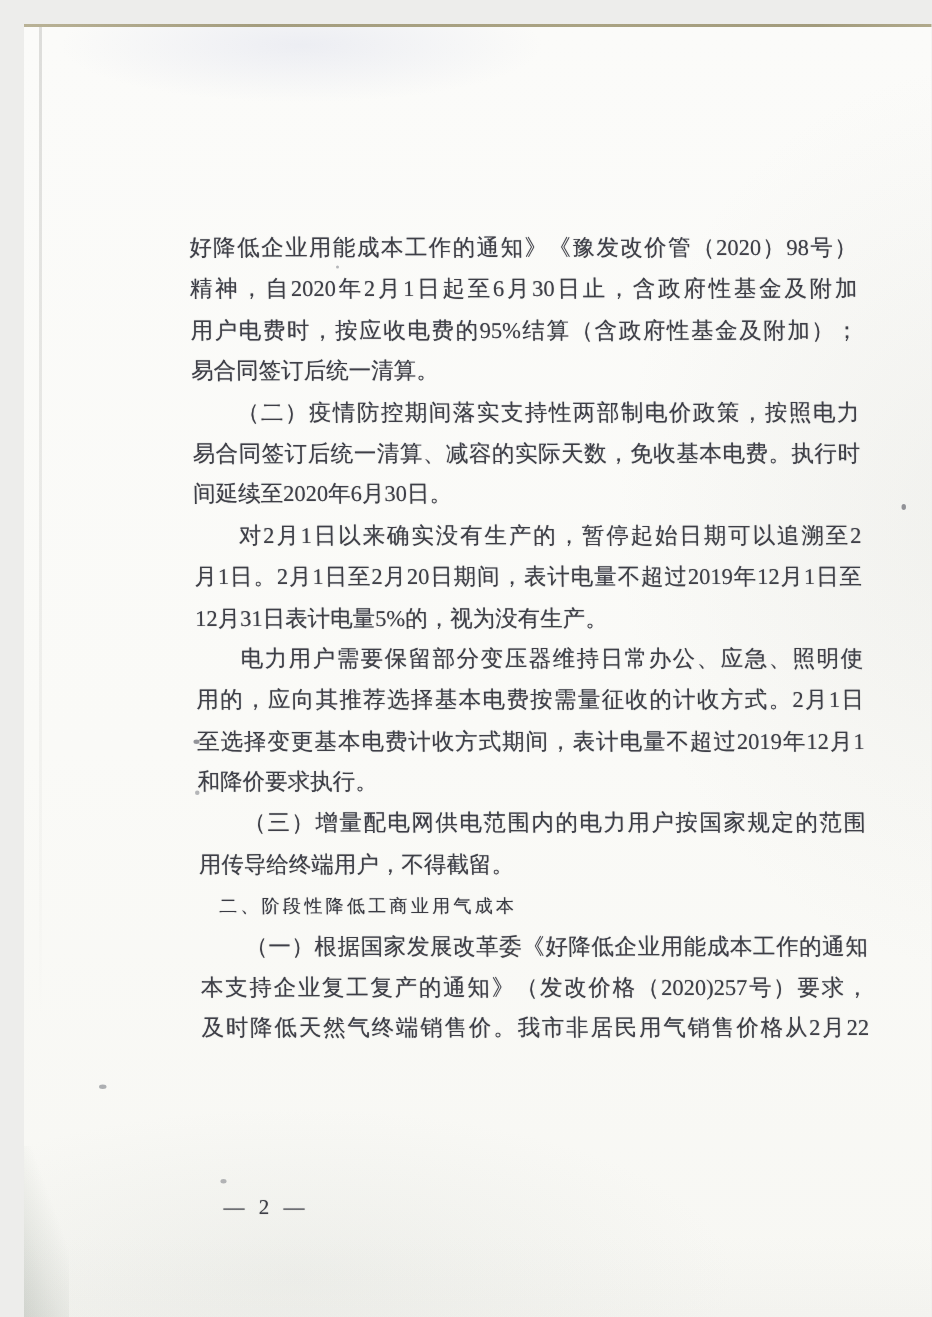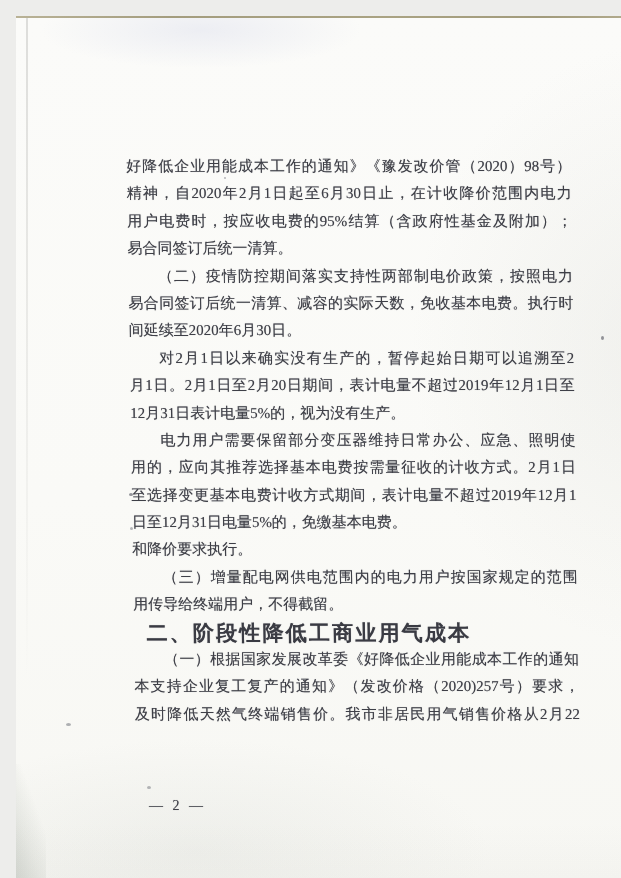--- a/index.html
+++ b/index.html
@@ -61,22 +61,22 @@
   }
   .line.justify {
     text-align: justify;
     text-align-last: justify;
   }
   .line.indent {
     padding-left: 30px;
   }
   .line.heading {
     font-family: "Liberation Sans", "DejaVu Sans", sans-serif;
-    font-weight: 700;
-    font-size: 21px;
+    font-weight: 400;
+    font-size: 12px;
     letter-spacing: 2.2px;
     padding-left: 13px;
     color: #3a3b43;
   }
   .page-number {
     position: absolute;
     left: 133px;
     top: 782px;
     font-size: 14px;
     letter-spacing: 3px;
@@ -107,33 +107,32 @@
 
   <div class="speck speck-1"></div>
   <div class="speck speck-2"></div>
   <div class="speck speck-3"></div>
   <div class="speck speck-4"></div>
   <div class="speck speck-5"></div>
   <div class="speck speck-6"></div>
 
   <div class="text-block" id="text-block">
       <div class="line justify">好降低企业用能成本工作的通知》《豫发改价管（2020）98号）</div>
-      <div class="line justify">精神，自2020年2月1日起至6月30日止，在计收降价范围内电力</div>
+      <div class="line justify">精神，自2020年2月1日起至6月30日止，含政府性基金及附加</div>
       <div class="line justify">用户电费时，按应收电费的95%结算（含政府性基金及附加）；</div>
       <div class="line">易合同签订后统一清算。</div>
       <div class="line indent justify">（二）疫情防控期间落实支持性两部制电价政策，按照电力</div>
       <div class="line justify">易合同签订后统一清算、减容的实际天数，免收基本电费。执行时</div>
       <div class="line">间延续至2020年6月30日。</div>
       <div class="line indent justify">对2月1日以来确实没有生产的，暂停起始日期可以追溯至2</div>
       <div class="line justify">月1日。2月1日至2月20日期间，表计电量不超过2019年12月1日至</div>
       <div class="line">12月31日表计电量5%的，视为没有生产。</div>
       <div class="line indent justify">电力用户需要保留部分变压器维持日常办公、应急、照明使</div>
       <div class="line justify">用的，应向其推荐选择基本电费按需量征收的计收方式。2月1日</div>
       <div class="line justify">至选择变更基本电费计收方式期间，表计电量不超过2019年12月1</div>
-      <div class="line">日至12月31日电量5%的，免缴基本电费。</div>
       <div class="line">和降价要求执行。</div>
       <div class="line indent justify">（三）增量配电网供电范围内的电力用户按国家规定的范围</div>
       <div class="line">用传导给终端用户，不得截留。</div>
       <div class="line heading">二、阶段性降低工商业用气成本</div>
       <div class="line indent justify">（一）根据国家发展改革委《好降低企业用能成本工作的通知</div>
       <div class="line justify">本支持企业复工复产的通知》（发改价格（2020)257号）要求，</div>
       <div class="line justify">及时降低天然气终端销售价。我市非居民用气销售价格从2月22</div>
     </div>
 
   <div class="page-number">— 2 —</div>

